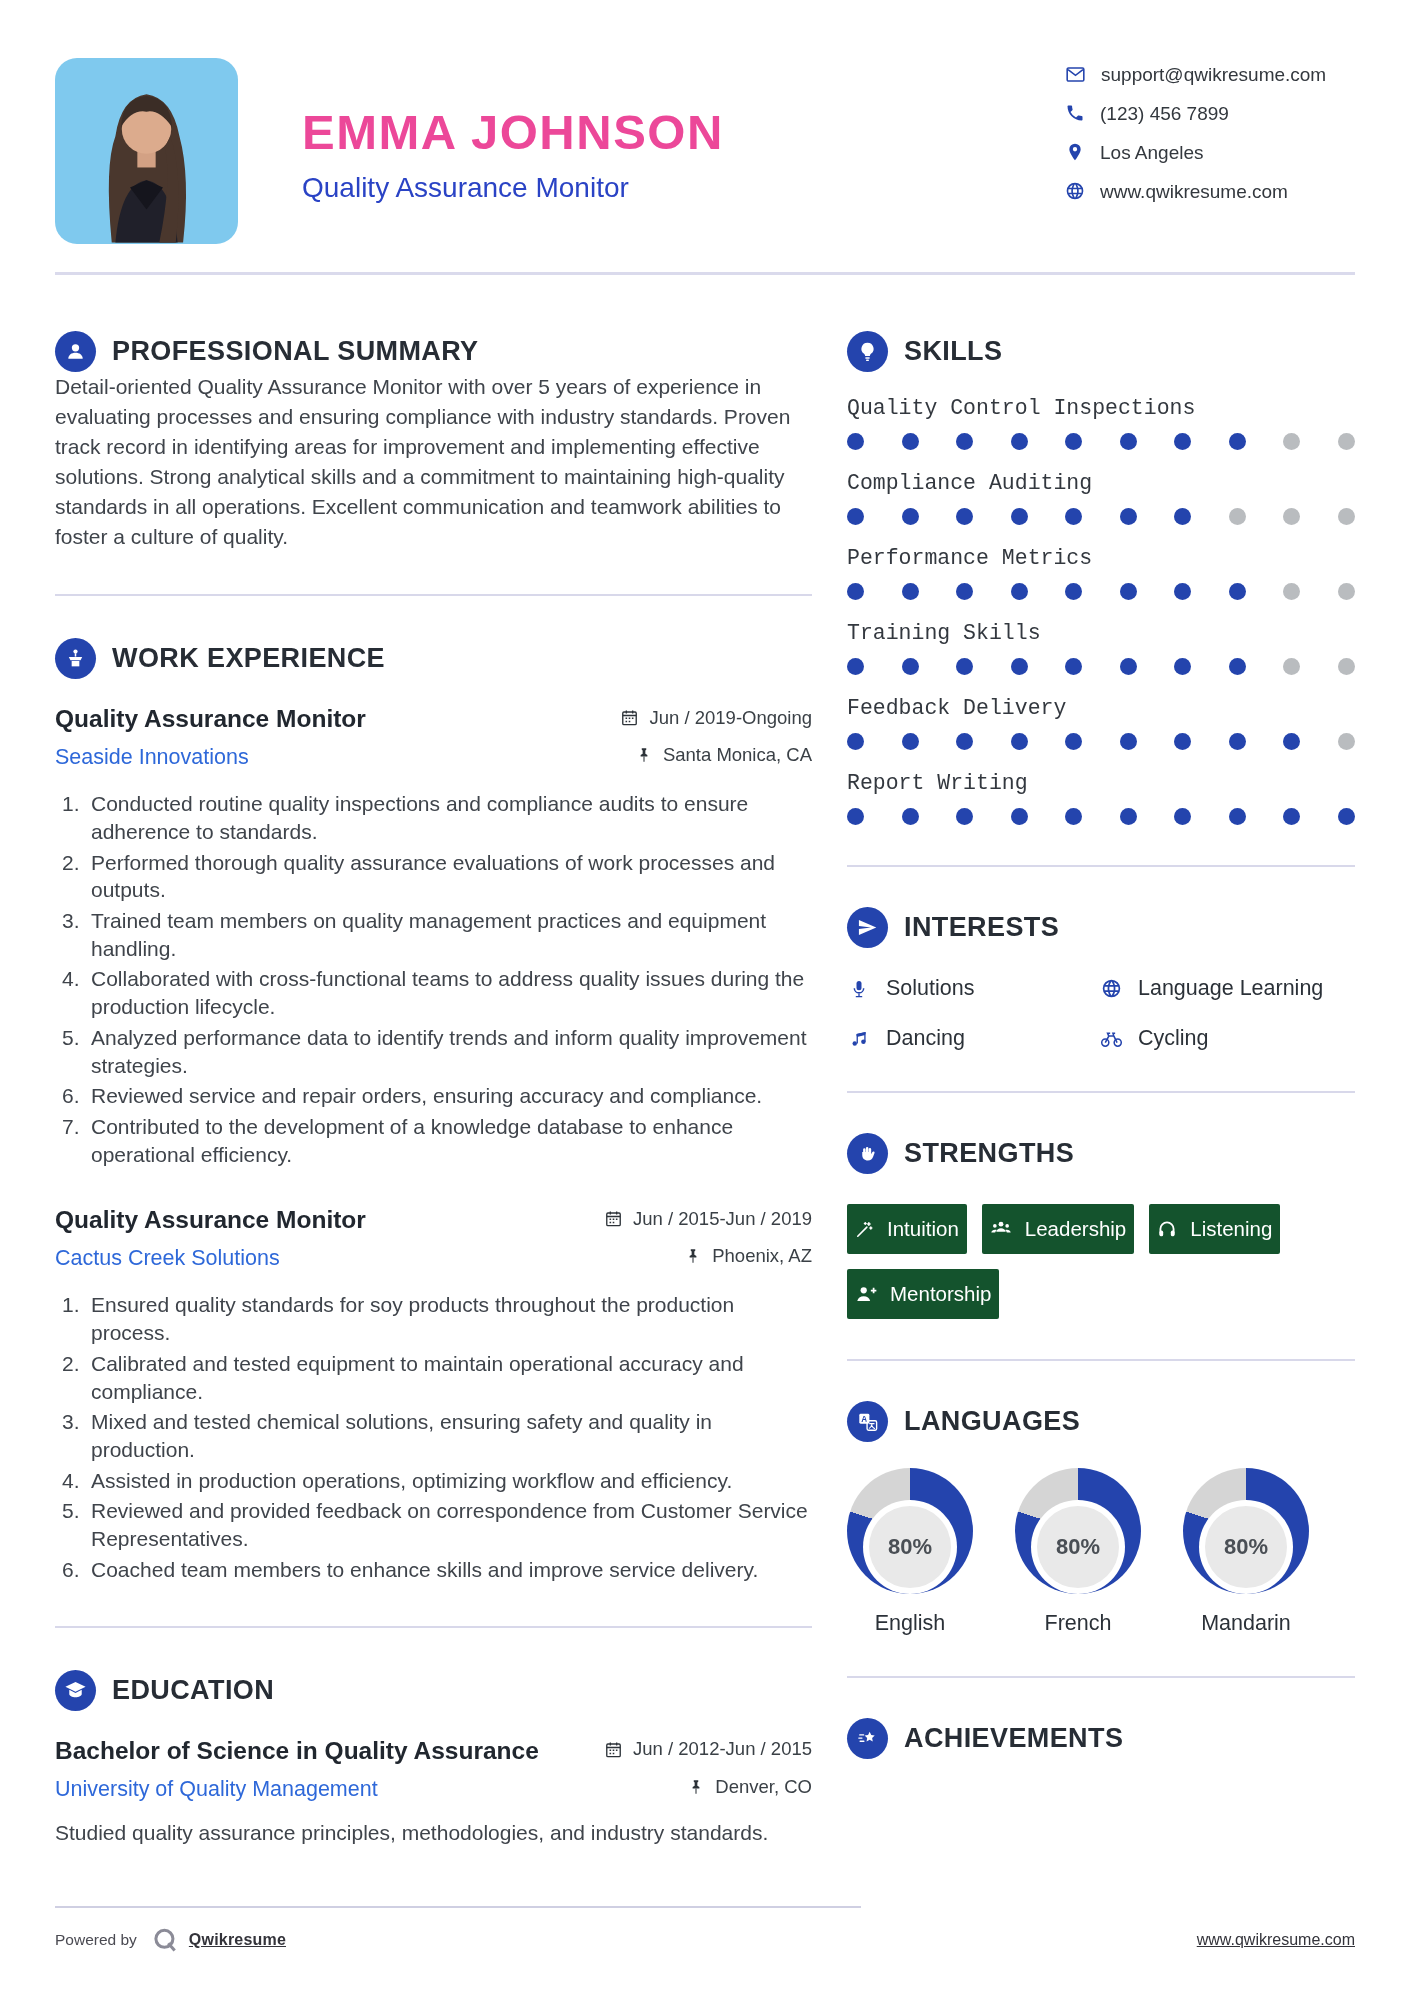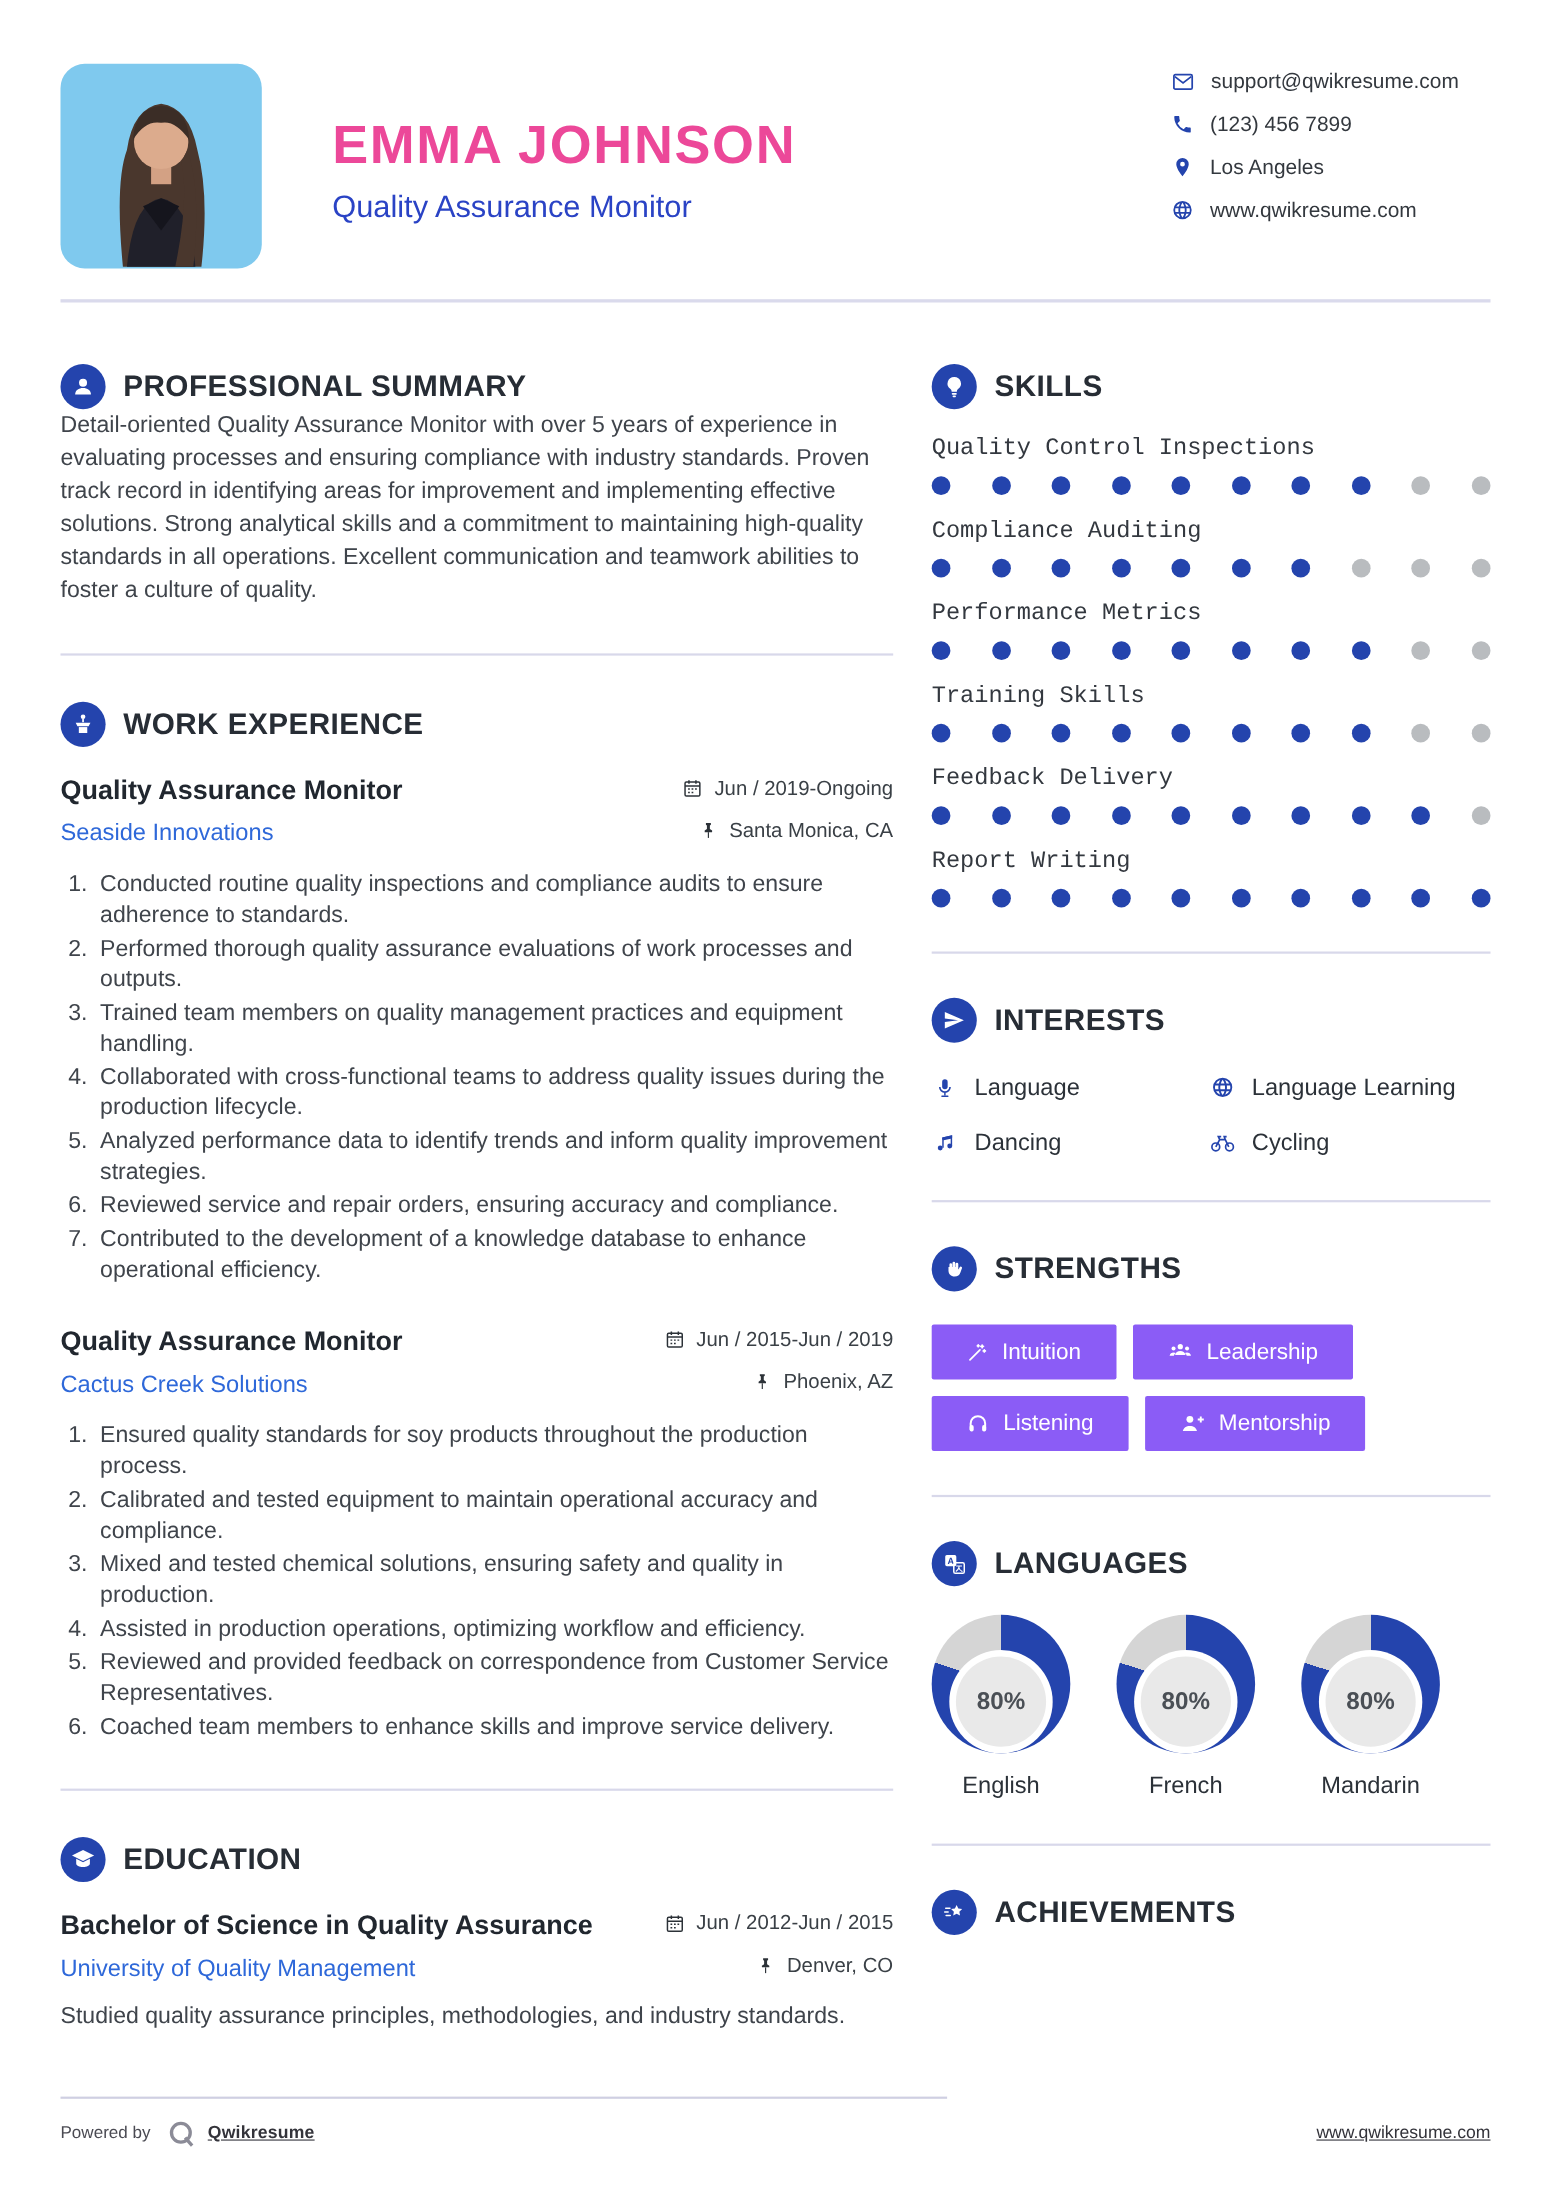--- a/index.html
+++ b/index.html
@@ -58,21 +58,21 @@
   .dot { width: 17px; height: 17px; border-radius: 50%; background: #2444ad; }
   .dot.off { background: #b9bcbf; }
 
   
   .interests-grid { display: grid; grid-template-columns: 252px 1fr; row-gap: 25px; margin-top: 28px; }
   .interest { display: flex; align-items: center; gap: 15px; font-size: 21.5px; color: #2b3138; }
   .interest .icon { color: #2444ad; display: flex; width: 24px; justify-content: center; }
 
   
   .chips { display: flex; flex-wrap: wrap; gap: 15px; margin-top: 30px; max-width: 470px; }
-  .chip { background: #8b5cf6; color: #fff; font-size: 20.5px; padding: 13px 32px; border-radius: 2px;
+  .chip { background: #14532d; color: #fff; font-size: 20.5px; padding: 13px 8px; border-radius: 2px;
           display: flex; align-items: center; gap: 13px; }
   .chip .icon { display: flex; }
 
   
   .langs { display: flex; justify-content: space-between; margin-top: 26px; padding-right: 46px; }
   .lang { display: flex; flex-direction: column; align-items: center; }
   .donut { width: 126px; height: 126px; border-radius: 50%; display: flex; align-items: flex-end; justify-content: center; }
   .hole { width: 94px; height: 94px; border-radius: 50%; background: #fff; display: flex; align-items: center; justify-content: center; }
   .core { width: 82px; height: 82px; border-radius: 50%; background: #e9e9e9; display: flex; align-items: center;
           justify-content: center; font-size: 22px; font-weight: 700; color: #4a4f55; }
@@ -409,21 +409,21 @@
       <div class="interests-grid">
         <div class="interest">
           <span class="icon">
             <svg viewBox="0 0 24 24" width="20" height="20" fill="currentColor">
                 <rect x="9" y="2.5" width="6" height="11" rx="3"></rect>
                 <path d="M5.5 11a6.5 6.5 0 0 0 13 0h-1.8a4.7 4.7 0 0 1-9.4 0z"></path>
                 <rect x="11.2" y="17.2" width="1.6" height="3.2"></rect>
                 <rect x="8" y="20.4" width="8" height="1.6" rx="0.8"></rect>
               </svg>
           </span>
-          <span>Language</span>
+          <span>Solutions</span>
         </div>
         <div class="interest">
           <span class="icon">
             <svg viewBox="0 0 24 24" width="21" height="21" fill="currentColor">
                 <path d="M12 2a10 10 0 1 0 0 20 10 10 0 0 0 0-20zm6.9 6h-2.95a15.7 15.7 0 0 0-1.38-3.56A8.03 8.03 0 0 1 18.9 8zM12 4.04c.83 1.2 1.48 2.53 1.91 3.96h-3.82A13.7 13.7 0 0 1 12 4.04zM4.26 14a8.1 8.1 0 0 1 0-4h3.38a16.5 16.5 0 0 0 0 4H4.26zm.84 2h2.95c.32 1.25.78 2.45 1.38 3.56A8.03 8.03 0 0 1 5.1 16zm2.95-8H5.1a8.03 8.03 0 0 1 4.33-3.56A15.7 15.7 0 0 0 8.05 8zM12 19.96a13.7 13.7 0 0 1-1.91-3.96h3.82A13.7 13.7 0 0 1 12 19.96zM14.34 14H9.66a14.6 14.6 0 0 1 0-4h4.68a14.6 14.6 0 0 1 0 4zm.29 5.56c.6-1.11 1.06-2.31 1.38-3.56h2.95a8.03 8.03 0 0 1-4.33 3.56zM16.36 14a16.5 16.5 0 0 0 0-4h3.38a8.1 8.1 0 0 1 0 4h-3.38z"></path>
               </svg>
           </span>
           <span>Language Learning</span>
         </div>
         <div class="interest">

